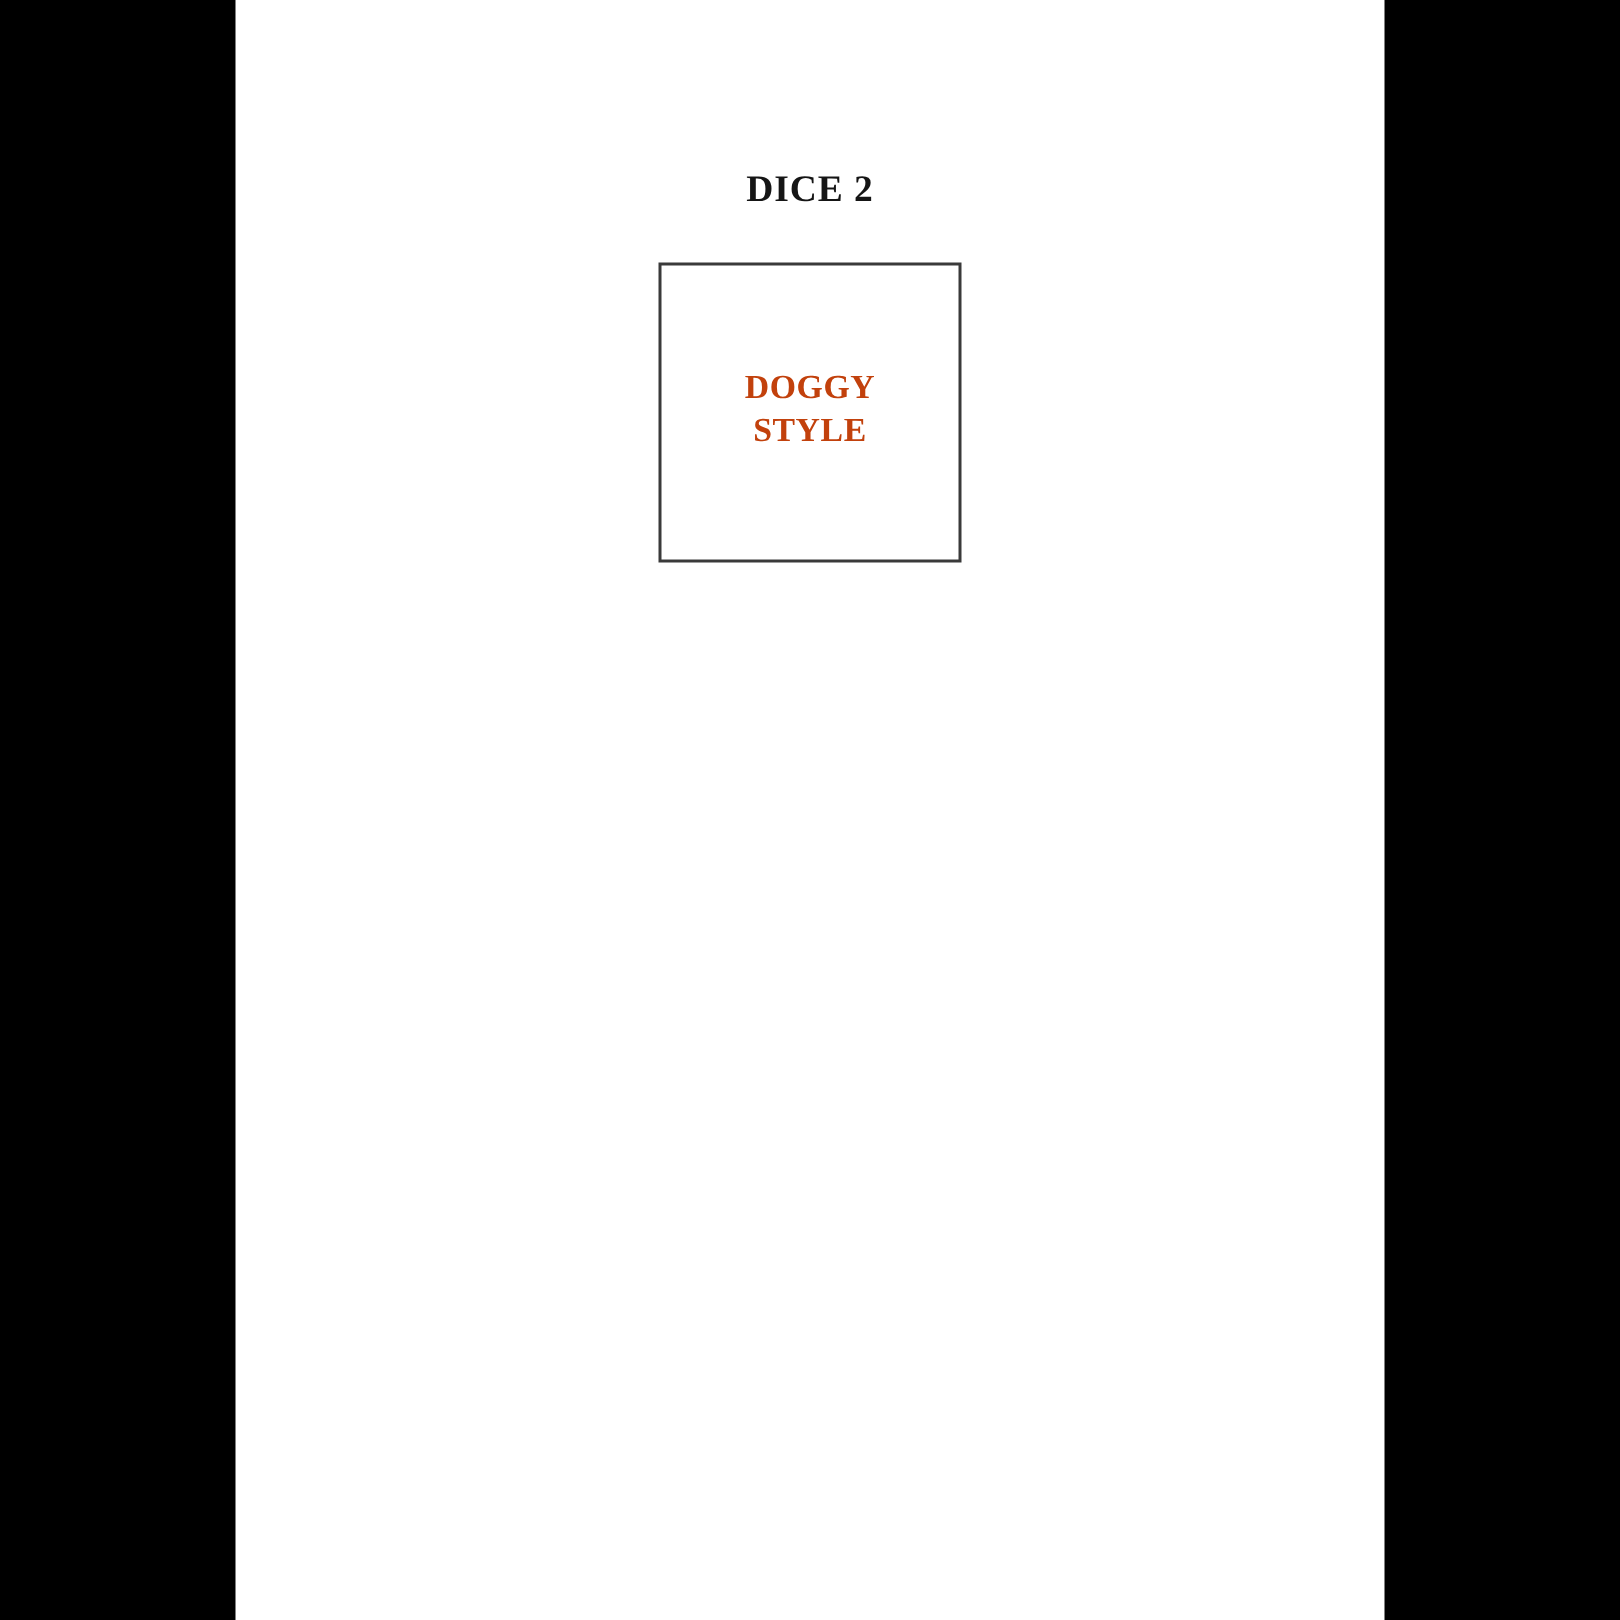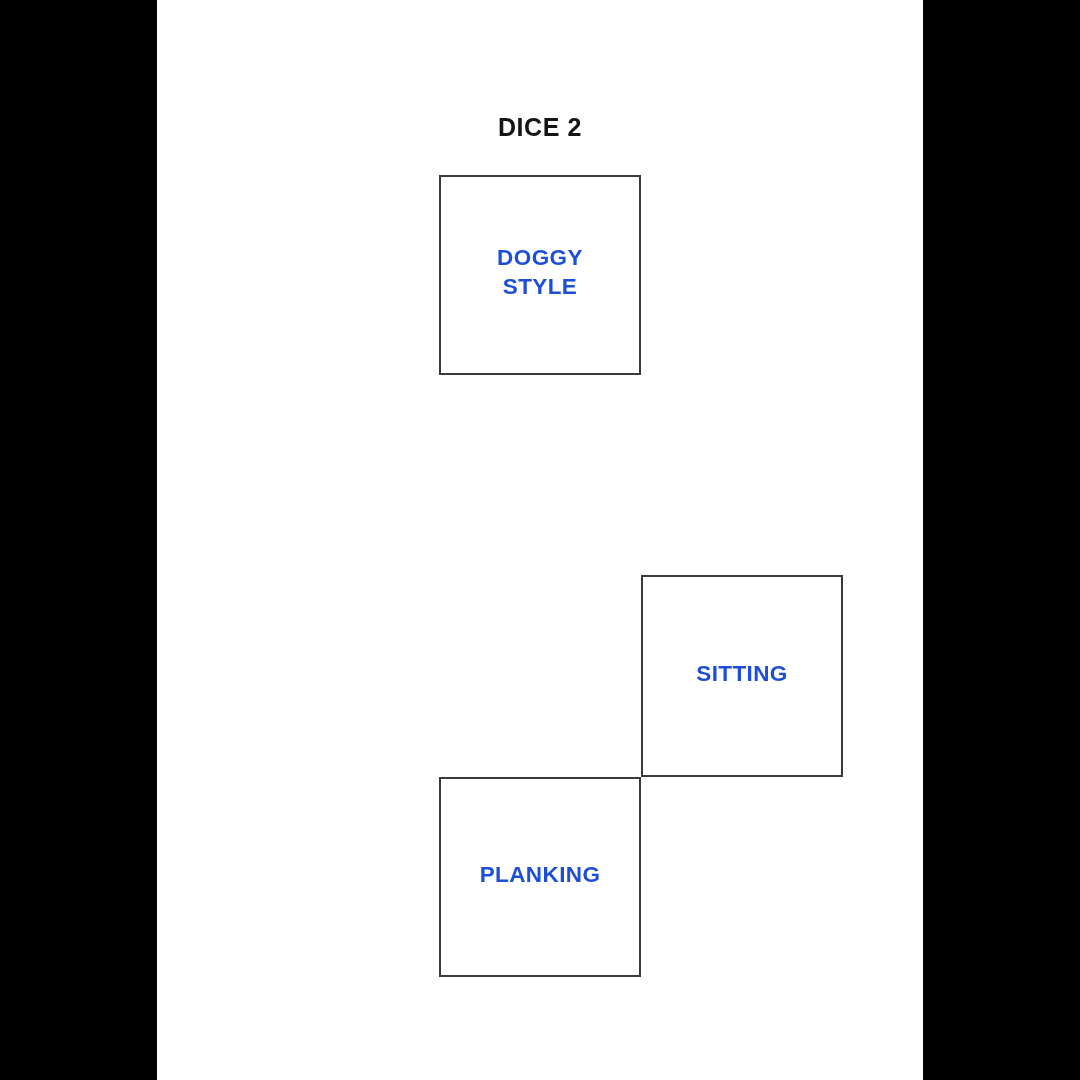--- a/index.html
+++ b/index.html
@@ -33,20 +33,21 @@
   .letterbox-bar.right { left: 923px; width: 157px; }
 
   
   #canvas {
     position: absolute;
     top: 0;
     left: 157px;
     width: 766px;
     height: 1080px;
     background: #ffffff;
+    font-family: Liberation Serif, serif;
   }
 
   
   #page-title {
     position: absolute;
     left: 0;
     top: 112px;
     width: 766px;
     text-align: center;
     font-size: 25px;
@@ -73,21 +74,21 @@
     background: #ffffff;
     display: flex;
     align-items: center;
     justify-content: center;
   }
 
   .face-label {
     font-size: 22.5px;
     font-weight: bold;
     letter-spacing: 0.4px;
-    color: #1d4ed8;
+    color: #c2410c;
     line-height: 29px;
     text-align: center;
     white-space: pre-line;
     transform: translateY(-3px);
   }
 
   
   .face.top     { left: 282px; top: 175px; width: 202px; height: 200px; }
   .face.upper   { left: 282px; top: 375px; width: 202px; height: 200px; }
   .face.left    { left:  80px; top: 575px; width: 202px; height: 202px; }
@@ -110,23 +111,17 @@
     <div id="dice-net">
 
       <div class="face top">
         <span class="face-label">DOGGY
 STYLE</span>
       </div>
 
 
 
 
-      <div class="face right">
-        <span class="face-label">SITTING</span>
-      </div>
 
-      <div class="face bottom">
-        <span class="face-label">PLANKING</span>
-      </div>
 
     </div>
   </div>
 </div>
 
 </body></html>

